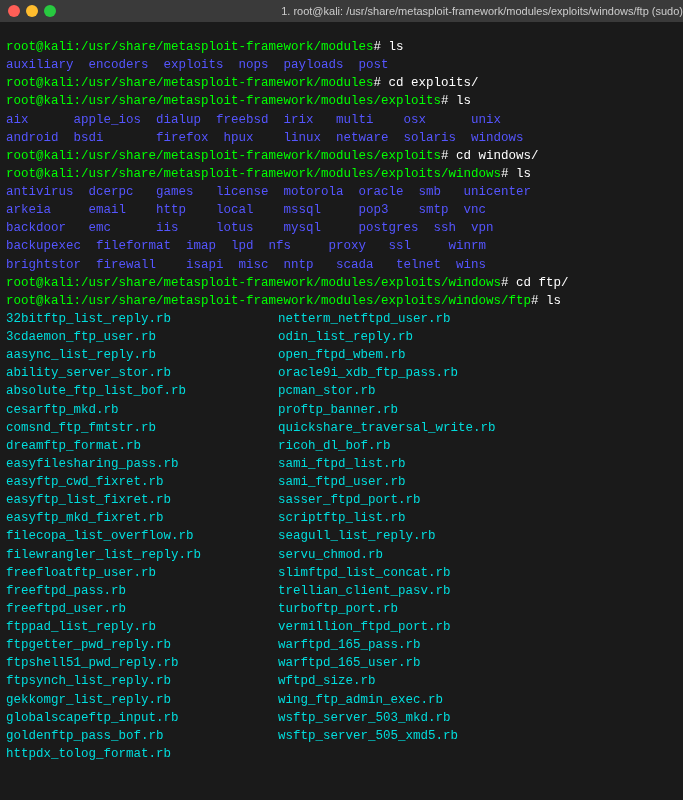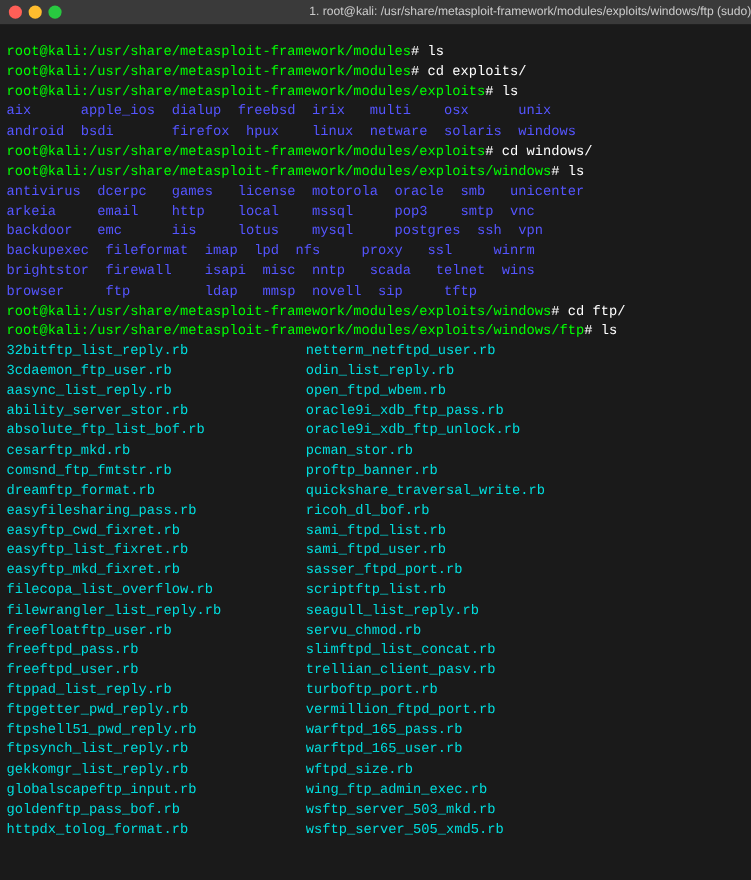--- a/index.html
+++ b/index.html
@@ -59,39 +59,39 @@
     <span class="tb-btn tb-min"></span>
     <span class="tb-btn tb-max"></span>
   </div>
   <span class="title-text">1. root@kali: /usr/share/metasploit-framework/modules/exploits/windows/ftp (sudo)</span>
 </div>
 
 <div class="terminal">
 
   <span class="line"><span class="prompt">root@kali:/usr/share/metasploit-framework/modules</span><span class="cmd"># ls</span></span>
 
+  <span class="line"><span class="dir-item">auxiliary  encoders  exploits  nops  payloads  post</span></span>
 
   <span class="line"><span class="prompt">root@kali:/usr/share/metasploit-framework/modules</span><span class="cmd"># cd exploits/</span></span>
 
   <span class="line"><span class="prompt">root@kali:/usr/share/metasploit-framework/modules/exploits</span><span class="cmd"># ls</span></span>
 
   <span class="line"><span class="dir-item">aix      apple_ios  dialup  freebsd  irix   multi    osx      unix</span></span>
 
   <span class="line"><span class="dir-item">android  bsdi       firefox  hpux    linux  netware  solaris  windows</span></span>
 
   <span class="line"><span class="prompt">root@kali:/usr/share/metasploit-framework/modules/exploits</span><span class="cmd"># cd windows/</span></span>
 
   <span class="line"><span class="prompt">root@kali:/usr/share/metasploit-framework/modules/exploits/windows</span><span class="cmd"># ls</span></span>
 
   <span class="line"><span class="dir-item">antivirus  dcerpc   games   license  motorola  oracle  smb   unicenter</span></span>
   <span class="line"><span class="dir-item">arkeia     email    http    local    mssql     pop3    smtp  vnc</span></span>
   <span class="line"><span class="dir-item">backdoor   emc      iis     lotus    mysql     postgres  ssh  vpn</span></span>
   <span class="line"><span class="dir-item">backupexec  fileformat  imap  lpd  nfs     proxy   ssl     winrm</span></span>
   <span class="line"><span class="dir-item">brightstor  firewall    isapi  misc  nntp   scada   telnet  wins</span></span>
-  <span class="line"><span class="dir-item">browser     ftp         ldap   mmsp  novell  sip     tftp</span></span>
 
   <span class="line"><span class="prompt">root@kali:/usr/share/metasploit-framework/modules/exploits/windows</span><span class="cmd"># cd ftp/</span></span>
 
   <span class="line"><span class="prompt">root@kali:/usr/share/metasploit-framework/modules/exploits/windows/ftp</span><span class="cmd"># ls</span></span>
 
   <div style="display:grid; grid-template-columns: 230px 1fr; gap: 42px;">
     <div>
       <span class="line file-item">32bitftp_list_reply.rb</span>
       <span class="line file-item">3cdaemon_ftp_user.rb</span>
       <span class="line file-item">aasync_list_reply.rb</span>
@@ -116,21 +116,20 @@
       <span class="line file-item">gekkomgr_list_reply.rb</span>
       <span class="line file-item">globalscapeftp_input.rb</span>
       <span class="line file-item">goldenftp_pass_bof.rb</span>
       <span class="line file-item">httpdx_tolog_format.rb</span>
     </div>
     <div>
       <span class="line file-item">netterm_netftpd_user.rb</span>
       <span class="line file-item">odin_list_reply.rb</span>
       <span class="line file-item">open_ftpd_wbem.rb</span>
       <span class="line file-item">oracle9i_xdb_ftp_pass.rb</span>
-      <span class="line file-item">oracle9i_xdb_ftp_unlock.rb</span>
       <span class="line file-item">pcman_stor.rb</span>
       <span class="line file-item">proftp_banner.rb</span>
       <span class="line file-item">quickshare_traversal_write.rb</span>
       <span class="line file-item">ricoh_dl_bof.rb</span>
       <span class="line file-item">sami_ftpd_list.rb</span>
       <span class="line file-item">sami_ftpd_user.rb</span>
       <span class="line file-item">sasser_ftpd_port.rb</span>
       <span class="line file-item">scriptftp_list.rb</span>
       <span class="line file-item">seagull_list_reply.rb</span>
       <span class="line file-item">servu_chmod.rb</span>

